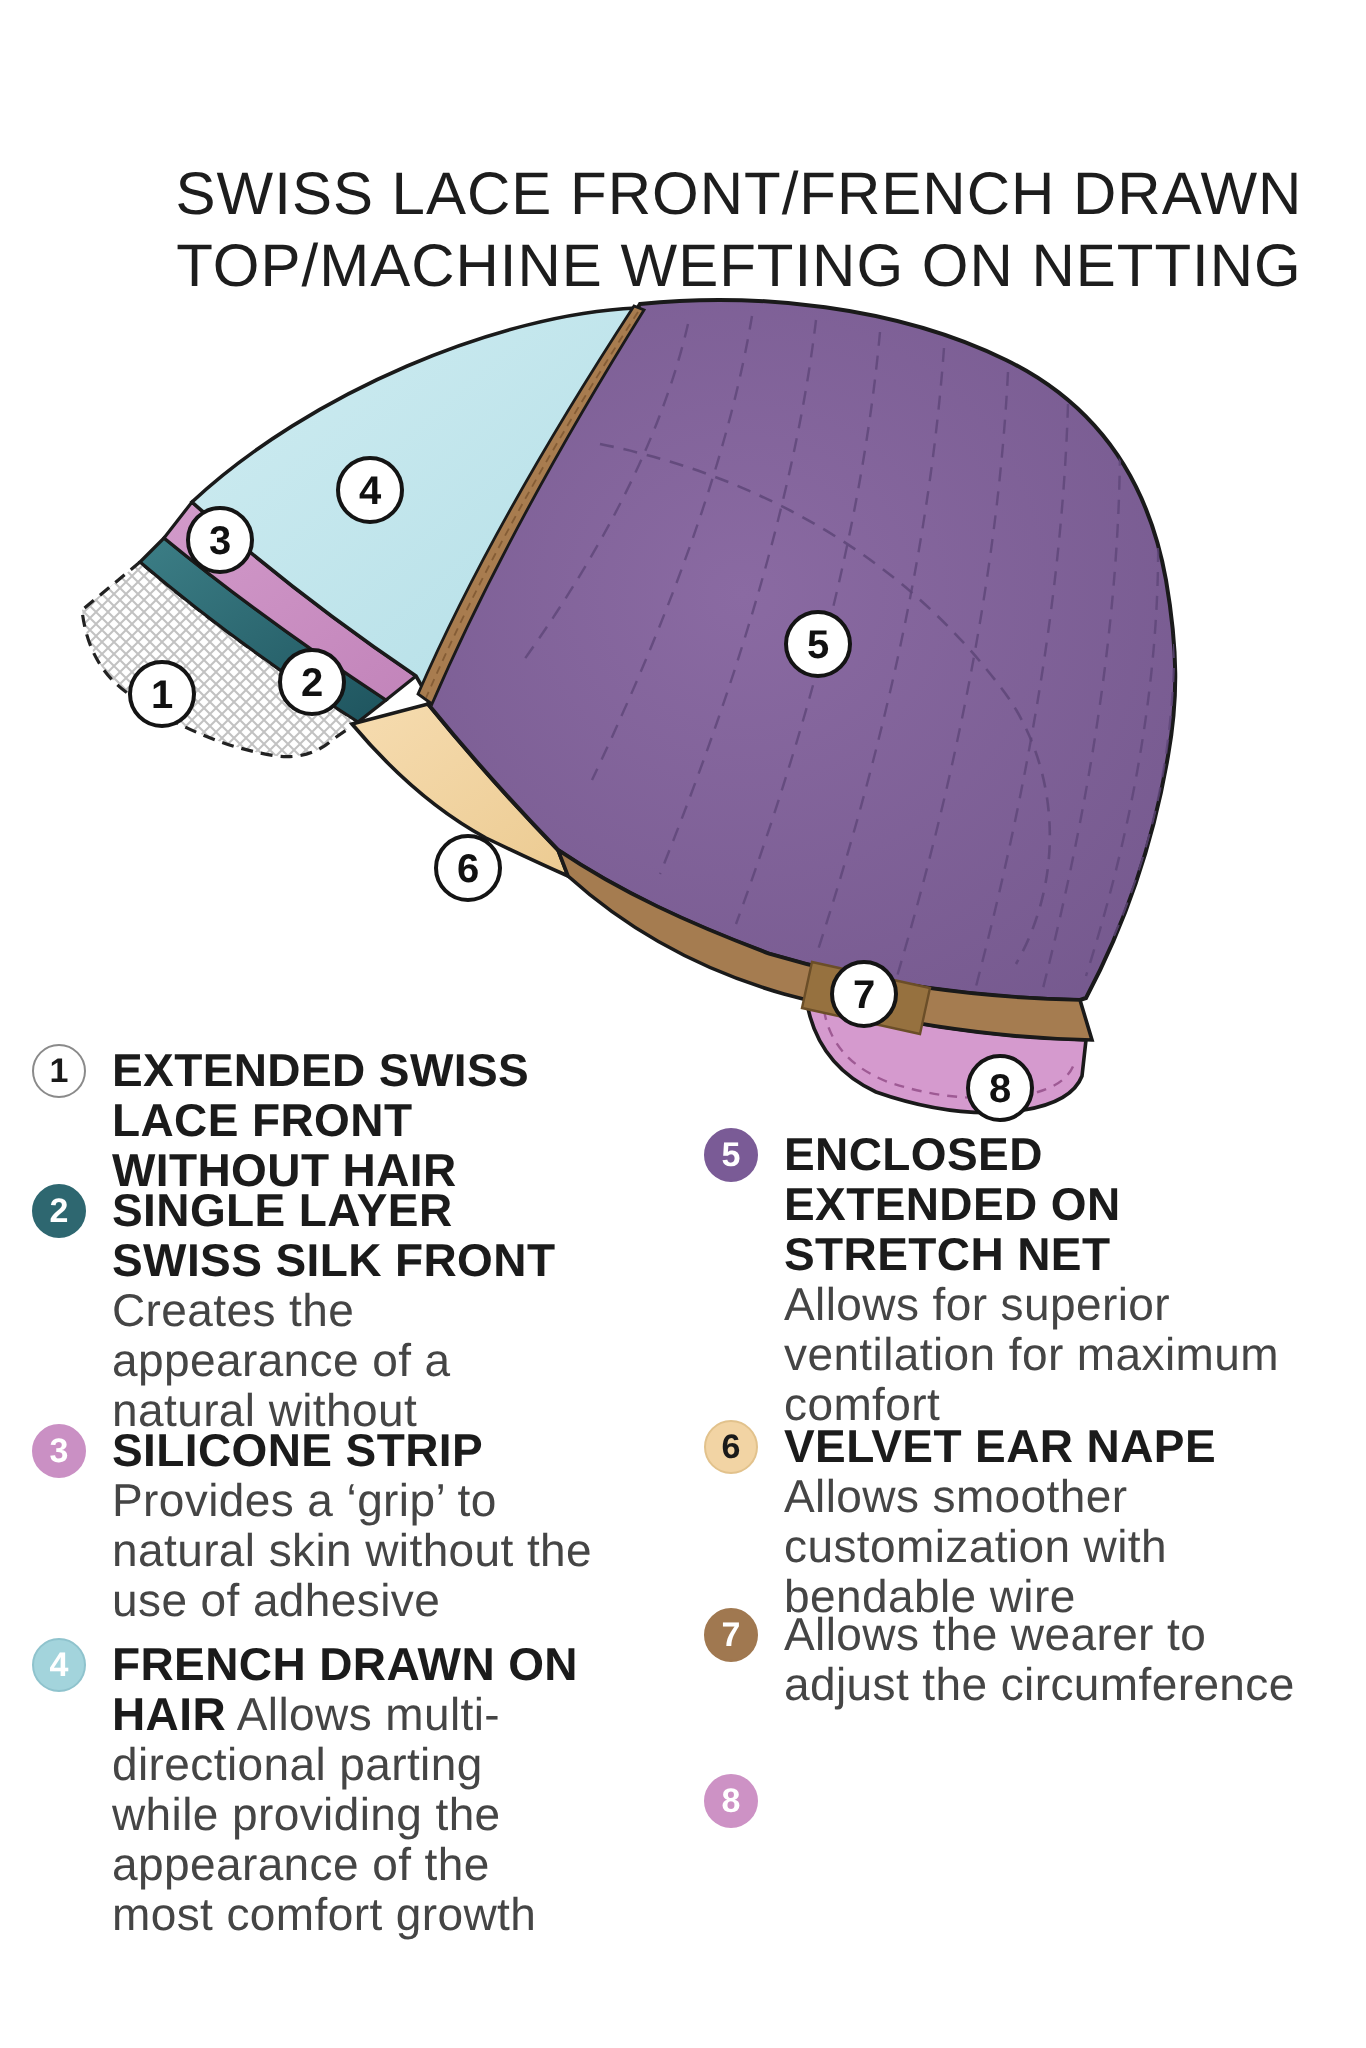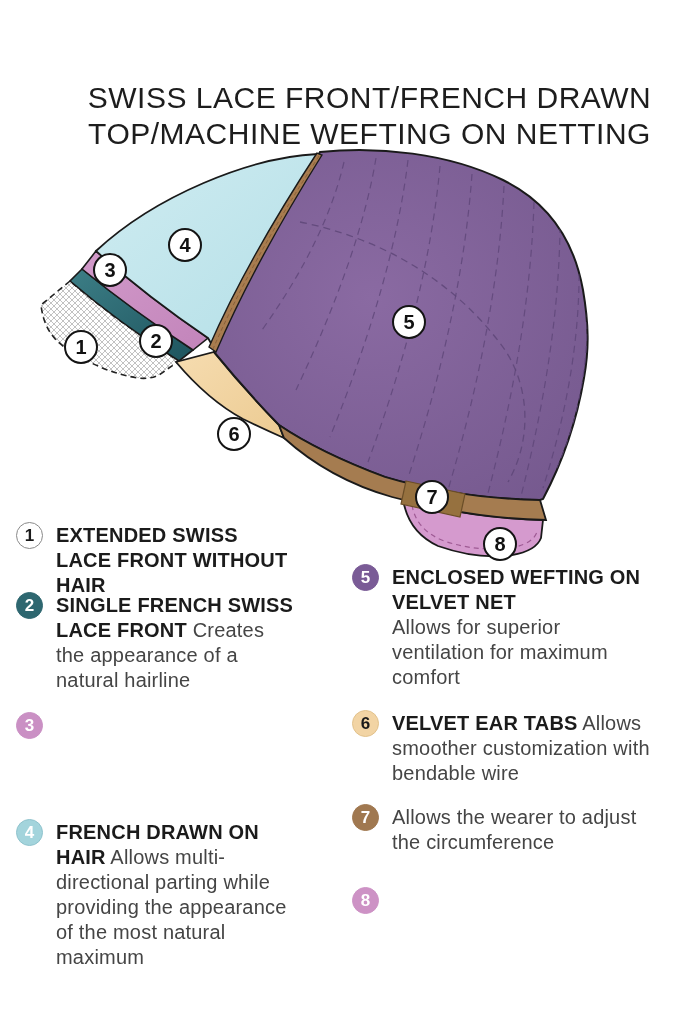--- a/index.html
+++ b/index.html
@@ -15,21 +15,21 @@
   .legend-item{
     position:absolute;display:flex;gap:13px;align-items:flex-start;
   }
   .num-circle{
     width:27px;height:27px;border-radius:50%;flex:0 0 27px;
     display:flex;align-items:center;justify-content:center;
     font-size:17px;font-weight:bold;border:1.5px solid transparent;box-sizing:border-box;
     margin-top:-1px;
   }
   .legend-item p{
-    margin:0;font-size:20px;line-height:25px;letter-spacing:.2px;color:#454545;flex:1;
+    margin:0;font-size:23px;line-height:25px;letter-spacing:.2px;color:#454545;flex:1;
   }
   .legend-item b{color:#1b1b1b;}
   .block-desc .desc{display:block;}
 </style>
 </head>
 <body>
 
 <div class="title">
   <div>SWISS LACE FRONT/FRENCH DRAWN</div>
   <div>TOP/MACHINE WEFTING ON NETTING</div>
@@ -142,37 +142,38 @@
     </g>
   </g>
 </svg>
 
 <div class="legend-item" style="top:523px;left:16px;width:281px">
   <span class="num-circle" style="background-color: rgb(255, 255, 255); color: rgb(26, 26, 26); border-color: rgb(138, 138, 138);">1</span>
   <p><b>EXTENDED SWISS LACE FRONT WITHOUT HAIR</b> <span class="desc"></span></p>
 </div>
 <div class="legend-item" style="top:593px;left:16px;width:281px">
   <span class="num-circle" style="background-color: rgb(46, 103, 112); color: rgb(255, 255, 255); border-color: rgb(46, 103, 112);">2</span>
-  <p><b>SINGLE FRENCH SWISS LACE FRONT</b> <span class="desc">Creates the appearance of a natural hairline</span></p>
+  <p><b>SINGLE LAYER SWISS SILK FRONT</b> <span class="desc">Creates the appearance of a natural without</span></p>
 </div>
 <div class="legend-item" style="top:713px;left:16px;width:281px">
   <span class="num-circle" style="background-color: rgb(202, 144, 196); color: rgb(255, 255, 255); border-color: rgb(202, 144, 196);">3</span>
+  <p><b>SILICONE STRIP</b> <span class="desc">Provides a ‘grip’ to natural skin without the use of adhesive</span></p>
 </div>
 <div class="legend-item" style="top:820px;left:16px;width:281px">
   <span class="num-circle" style="background-color: rgb(163, 212, 220); color: rgb(255, 255, 255); border-color: rgb(143, 195, 205);">4</span>
-  <p><b>FRENCH DRAWN ON HAIR</b> <span class="desc">Allows multi-directional parting while providing the appearance of the most natural maximum</span></p>
+  <p><b>FRENCH DRAWN ON HAIR</b> <span class="desc">Allows multi-directional parting while providing the appearance of the most comfort growth</span></p>
 </div>
 
 <div class="legend-item block-desc" style="top:565px;left:352px;width:299px">
   <span class="num-circle" style="background-color: rgb(122, 91, 150); color: rgb(255, 255, 255); border-color: rgb(122, 91, 150);">5</span>
-  <p><b>ENCLOSED WEFTING ON VELVET NET</b> <span class="desc">Allows for superior ventilation for maximum comfort</span></p>
+  <p><b>ENCLOSED EXTENDED ON STRETCH NET</b> <span class="desc">Allows for superior ventilation for maximum comfort</span></p>
 </div>
 <div class="legend-item" style="top:711px;left:352px;width:299px">
   <span class="num-circle" style="background-color: rgb(242, 212, 164); color: rgb(26, 26, 26); border-color: rgb(226, 194, 140);">6</span>
-  <p><b>VELVET EAR TABS</b> <span class="desc">Allows smoother customization with bendable wire</span></p>
+  <p><b>VELVET EAR NAPE</b> <span class="desc">Allows smoother customization with bendable wire</span></p>
 </div>
 <div class="legend-item block-desc" style="top:805px;left:352px;width:299px">
   <span class="num-circle" style="background-color: rgb(160, 120, 80); color: rgb(255, 255, 255); border-color: rgb(160, 120, 80);">7</span>
   <p> <span class="desc">Allows the wearer to adjust the circumference</span></p>
 </div>
 <div class="legend-item" style="top:888px;left:352px;width:299px">
   <span class="num-circle" style="background-color: rgb(205, 146, 197); color: rgb(255, 255, 255); border-color: rgb(205, 146, 197);">8</span>
 </div>
 
 </body></html>

